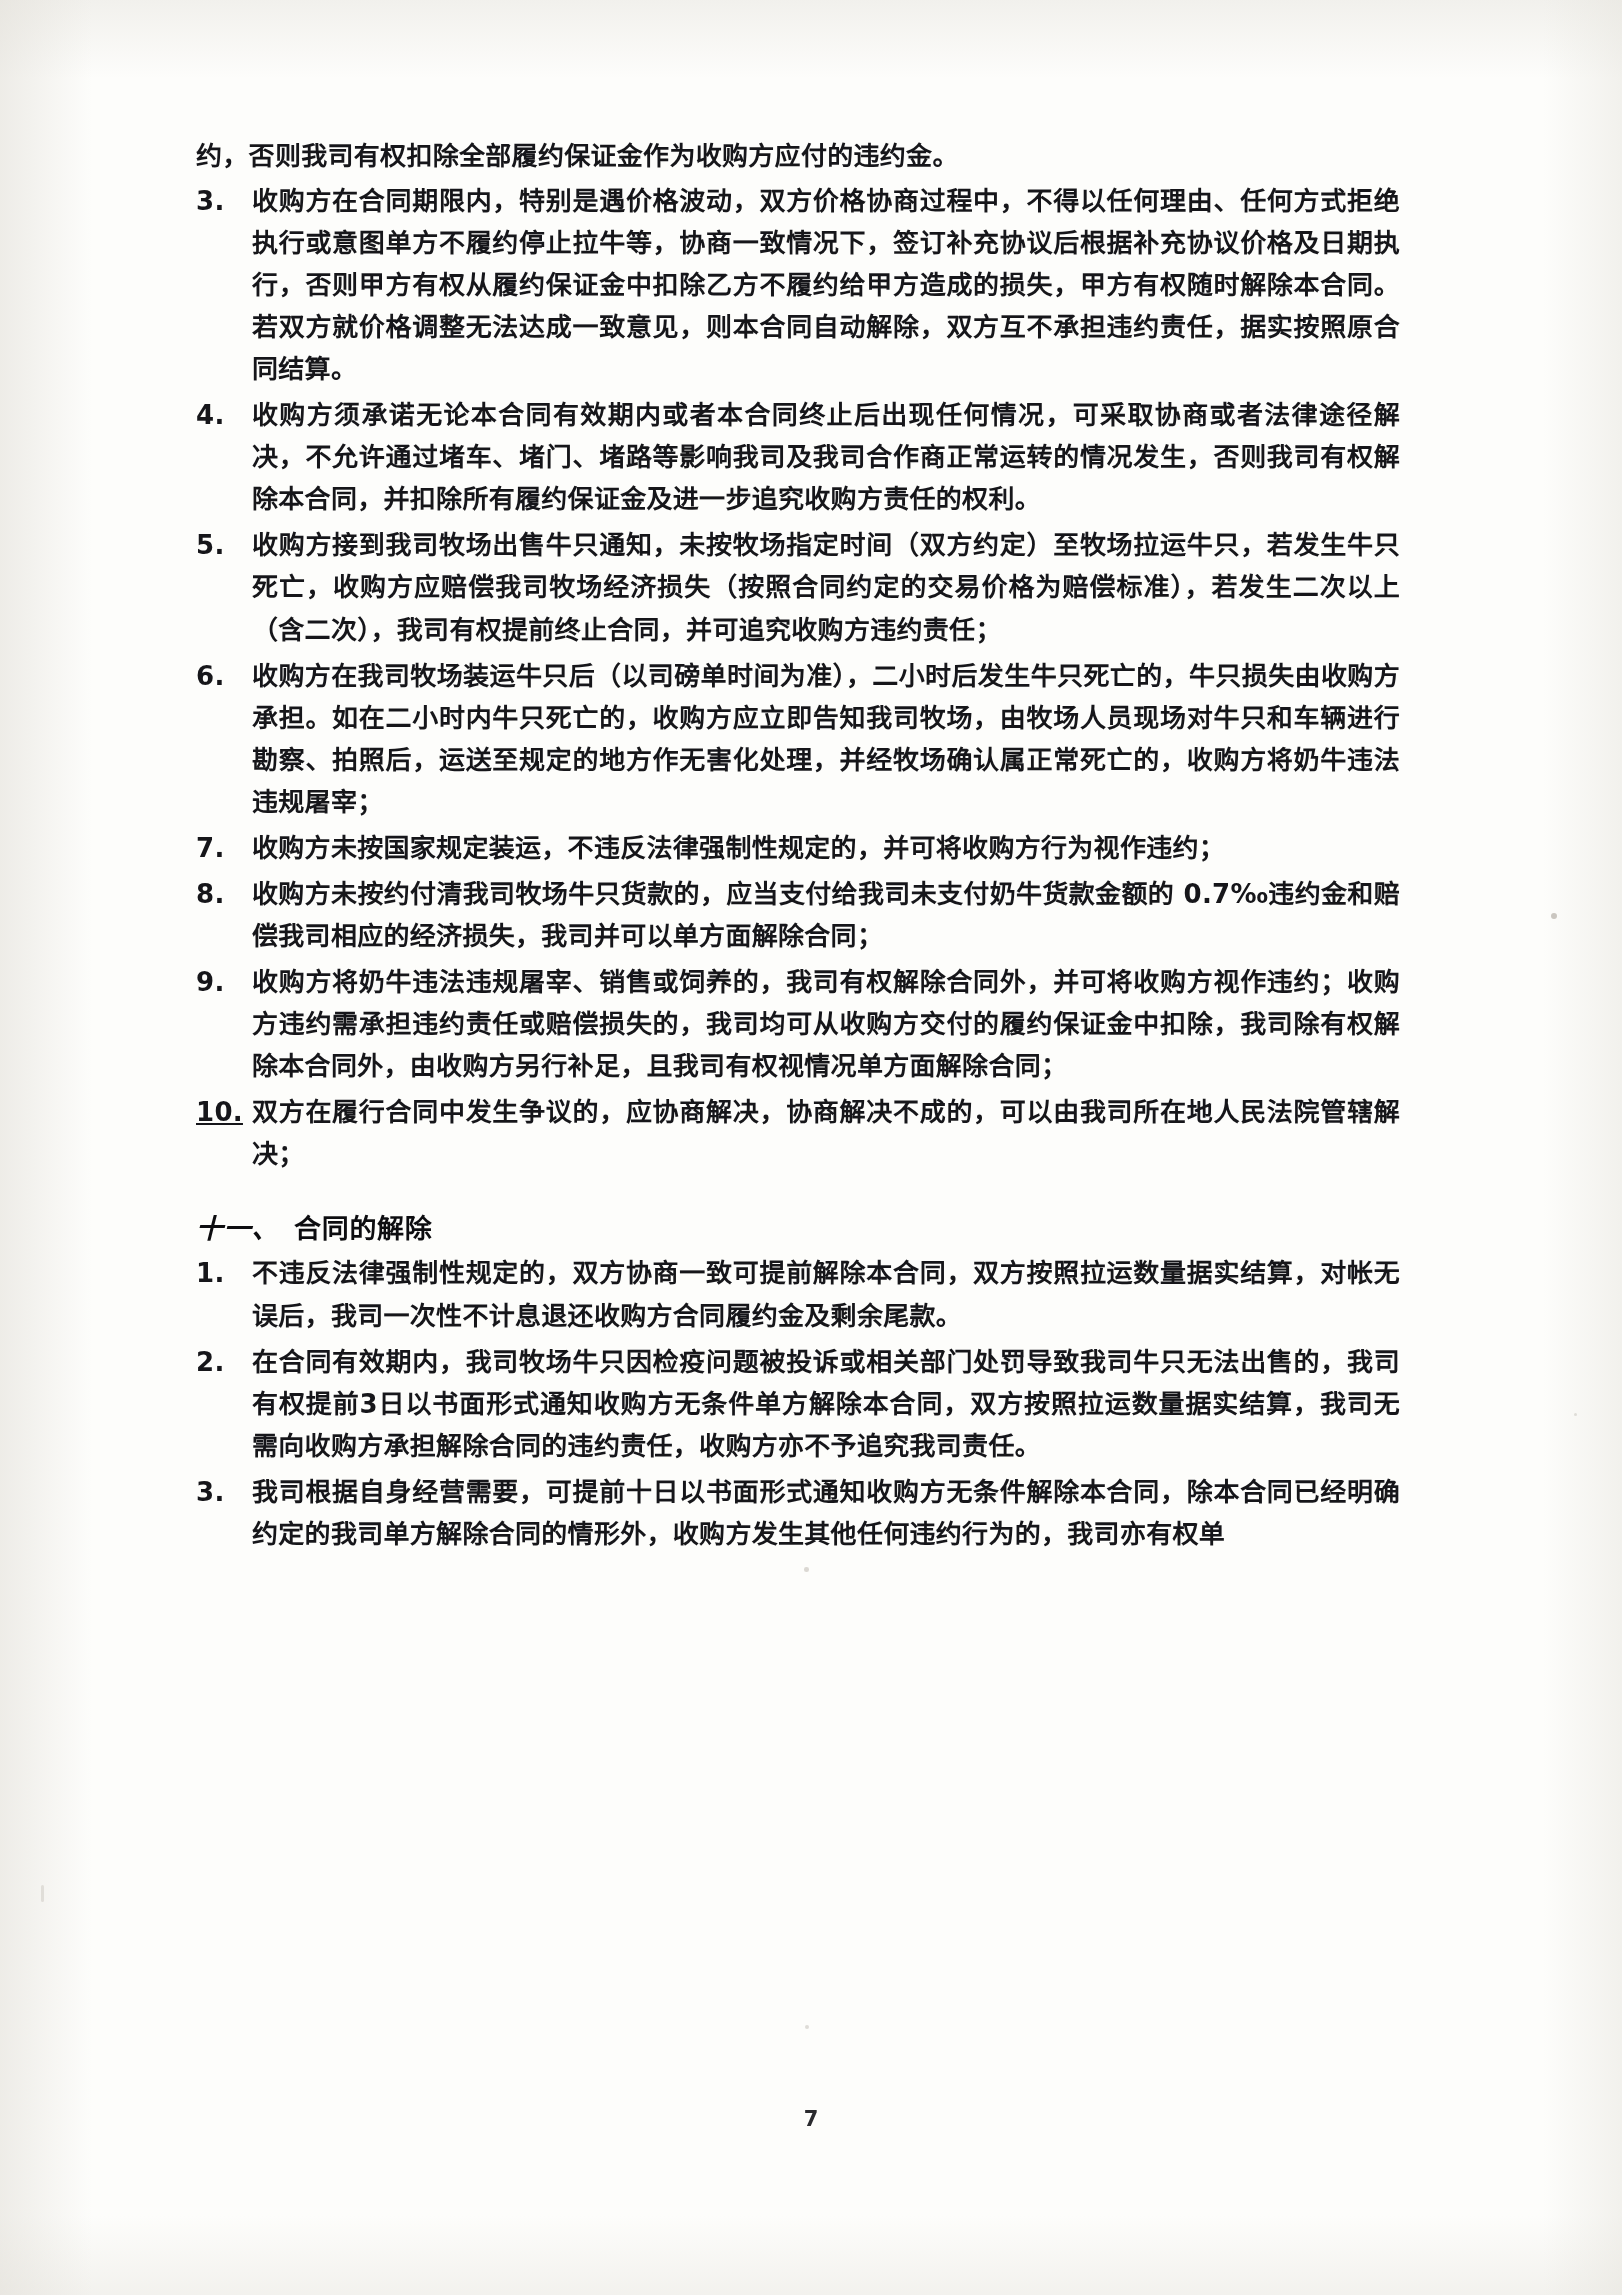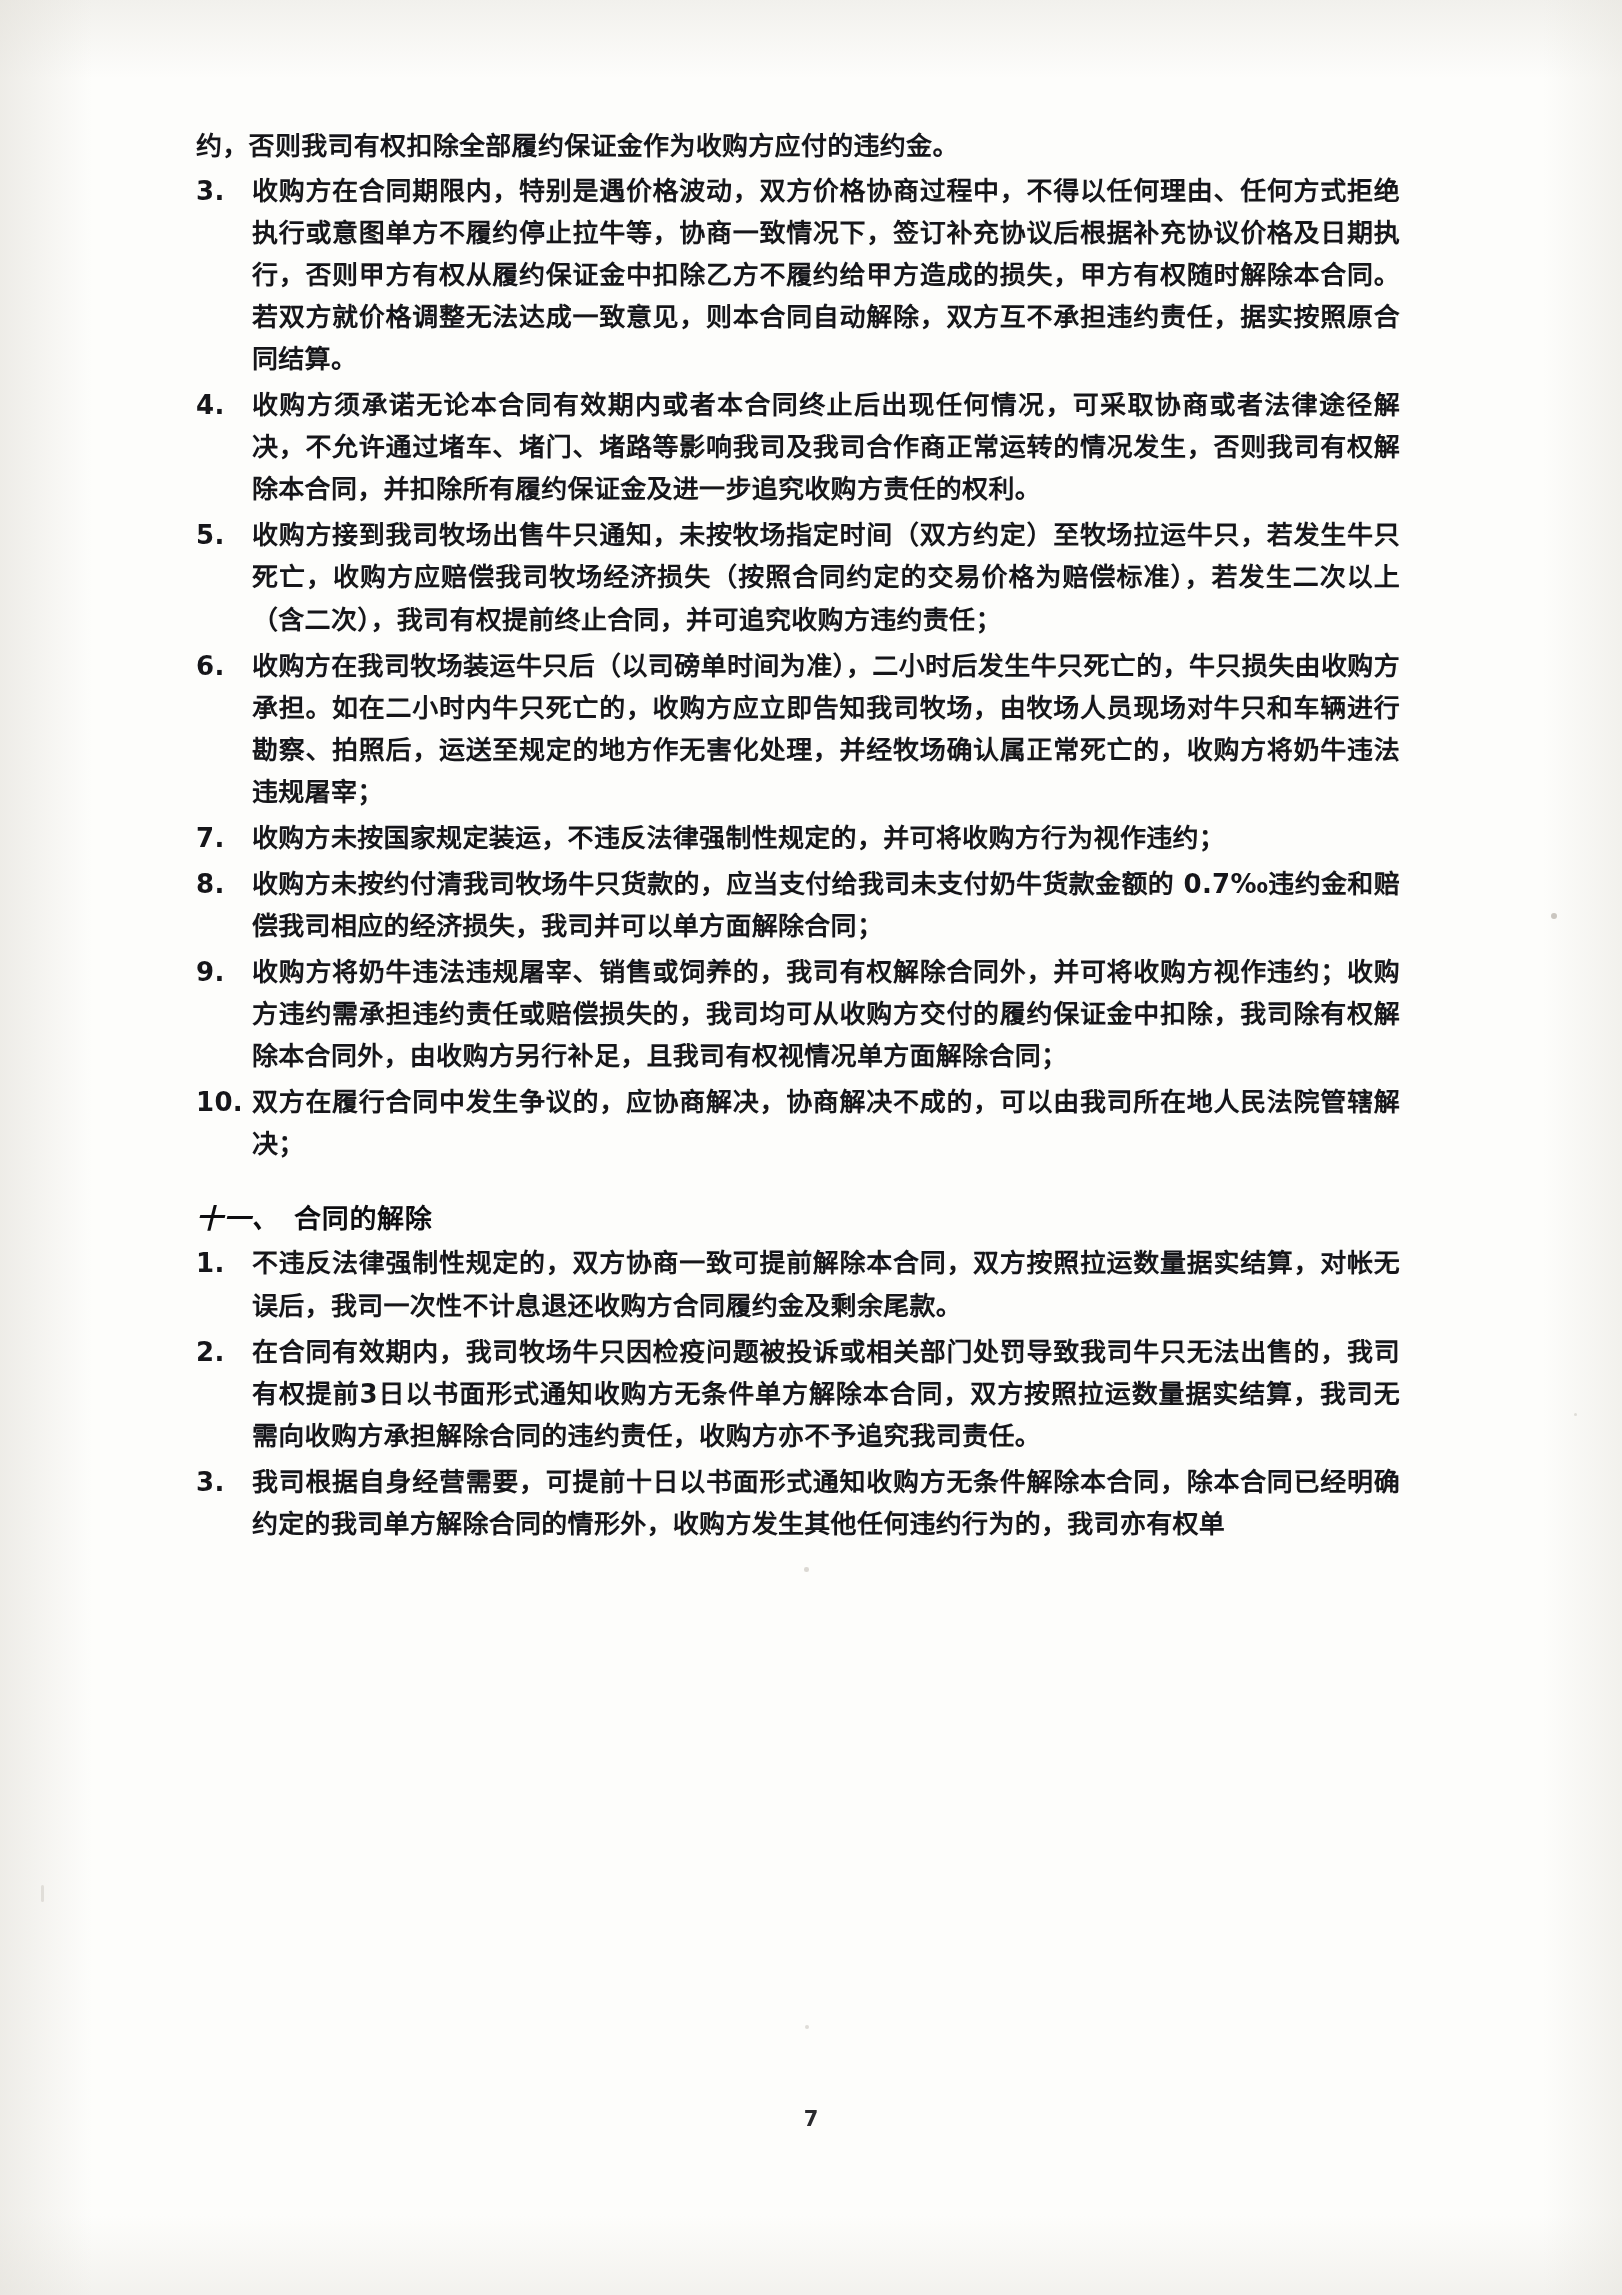--- a/index.html
+++ b/index.html
@@ -25,40 +25,41 @@
     pointer-events: none;
     background:
       linear-gradient(to right, rgba(225,222,215,0.55) 0px, rgba(255,255,255,0) 92px),
       linear-gradient(to left, rgba(228,226,219,0.45) 0px, rgba(255,255,255,0) 79px),
       linear-gradient(to bottom, rgba(230,228,222,0.5) 0px, rgba(255,255,255,0) 79px),
       linear-gradient(to top, rgba(230,228,222,0.45) 0px, rgba(255,255,255,0) 79px);
   }
   .content {
     position: absolute;
     left: 196px;
-    top: 125px;
+    top: 135px;
     width: 1204px;
   }
   .para {
     display: flex;
     align-items: flex-start;
     font-size: 26px;
     line-height: 1.62;
     color: #16161a;
     letter-spacing: 0.3px;
     margin-bottom: 3.9px;
     font-weight: 600;
   }
   .para .num {
     flex: 0 0 auto;
     min-width: 56px;
     white-space: nowrap;
   }
   .para .num.wide {
     min-width: 56px;
+    text-decoration: underline;
   }
   .para .body {
     flex: 1 1 auto;
     text-align: justify;
     text-justify: inter-ideograph;
   }
   .para.nonum .body {
     text-indent: 0;
   }
   .para.first {

